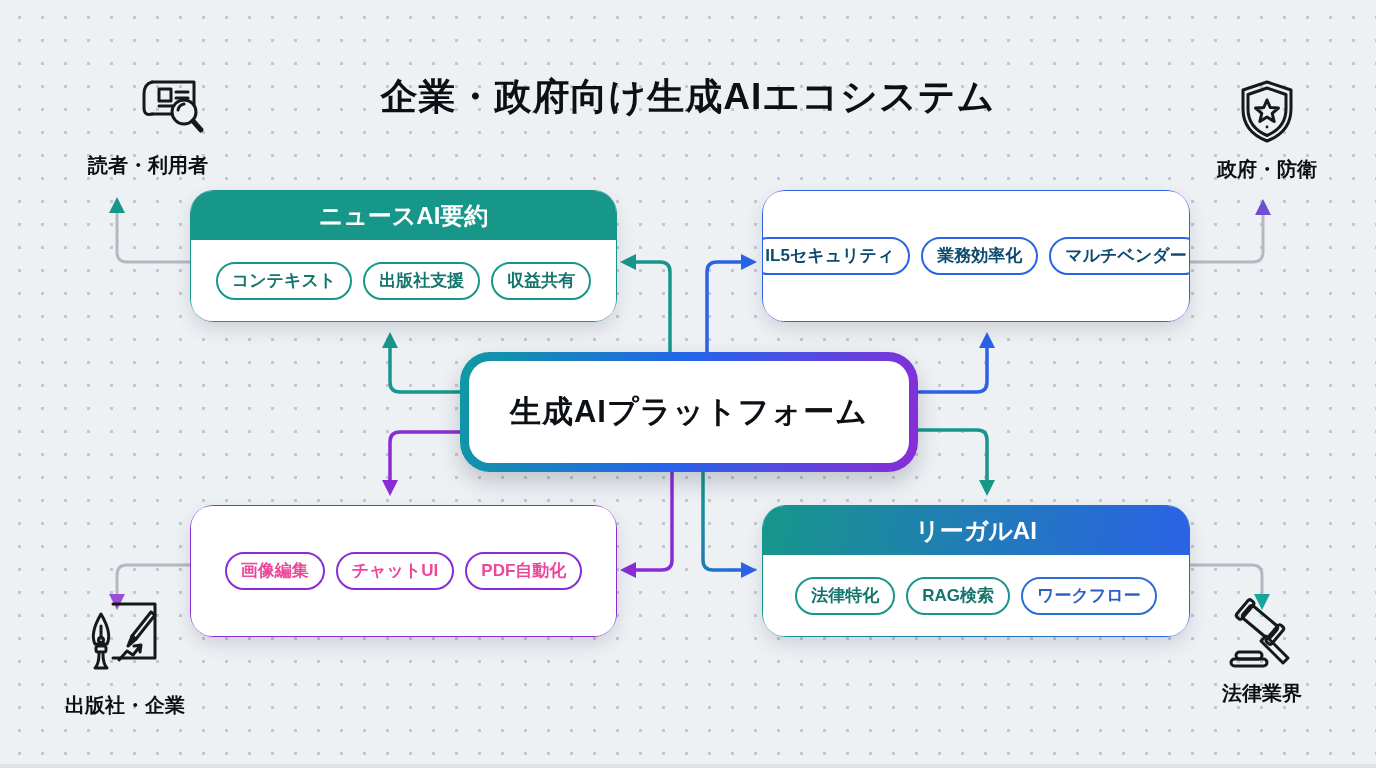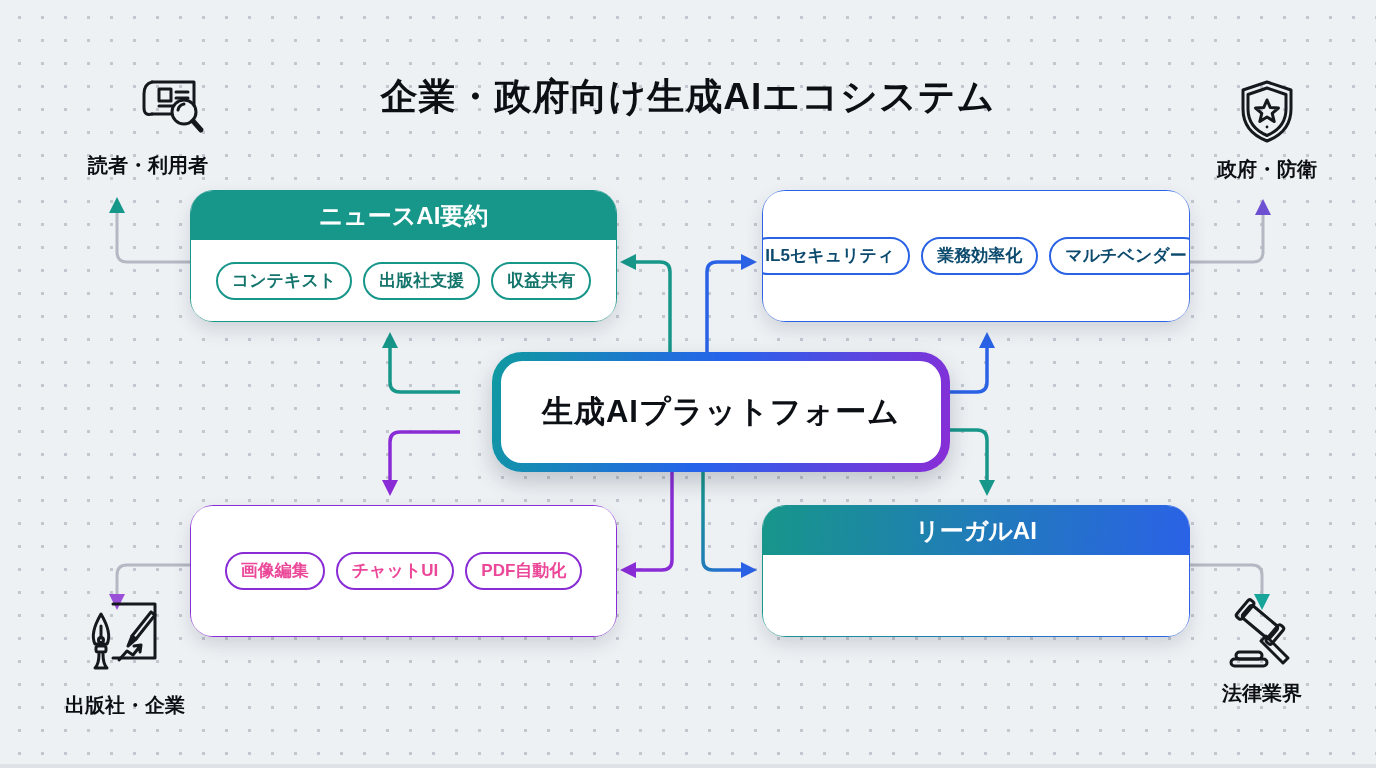--- a/index.html
+++ b/index.html
@@ -71,21 +71,20 @@
   #node-creative{left:190px;top:505px;width:425px;height:130px;}
   #node-legal{left:762px;top:505px;width:426px;height:130px;}
 
   
   .center-node{
     position:absolute;left:460px;top:352px;width:458px;height:120px;
     padding:9px;border-radius:30px;
     background:linear-gradient(105deg,#0f9aa0 0%,#2563eb 48%,#8a2cd6 100%);
     box-shadow:0 10px 22px rgba(25,35,60,.22);
     box-sizing:border-box;
-    margin-left:32px;
   }
   .center-inner{
     width:100%;height:100%;
     background:#ffffff;border-radius:21px;
     display:flex;align-items:center;justify-content:center;
     font-size:31px;font-weight:bold;color:#0c0f14;
     letter-spacing:1px;
   }
   
   .corner{
@@ -235,20 +234,25 @@
         <span class="pill pill-purple">画像編集</span>
         <span class="pill pill-purple">チャットUI</span>
         <span class="pill pill-purple">PDF自動化</span>
       </div>
     </div>
   </div>
 
   <div class="node tealblue-border" id="node-legal">
     <div class="node-inner">
       <div class="node-header tealblue-bg">リーガルAI</div>
+      <div class="node-body">
+        <span class="pill pill-teal">法律特化</span>
+        <span class="pill pill-teal">RAG検索</span>
+        <span class="pill pill-tealblue">ワークフロー</span>
+      </div>
     </div>
   </div>
 
   <div class="center-node">
     <div class="center-inner">生成AIプラットフォーム</div>
   </div>
 
 </div>
 
 </body></html>

